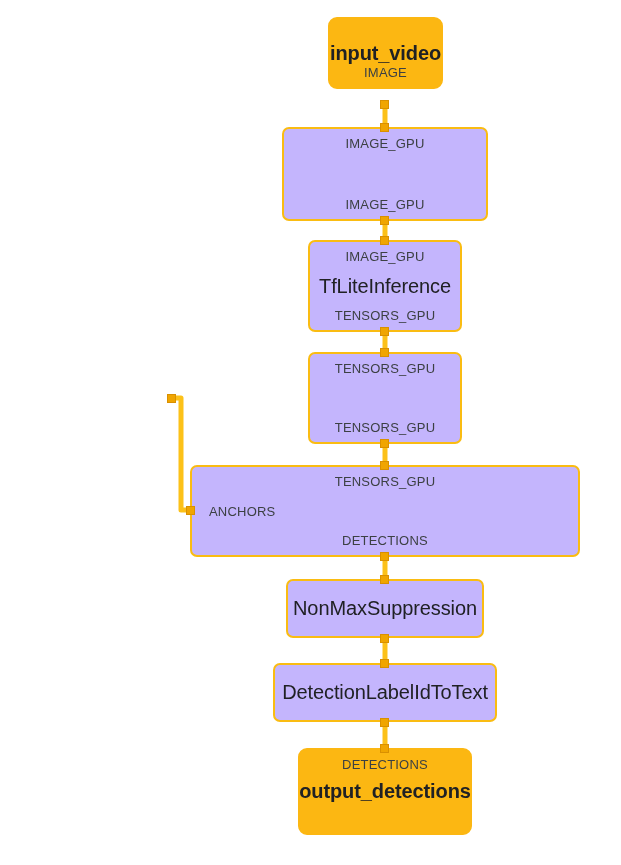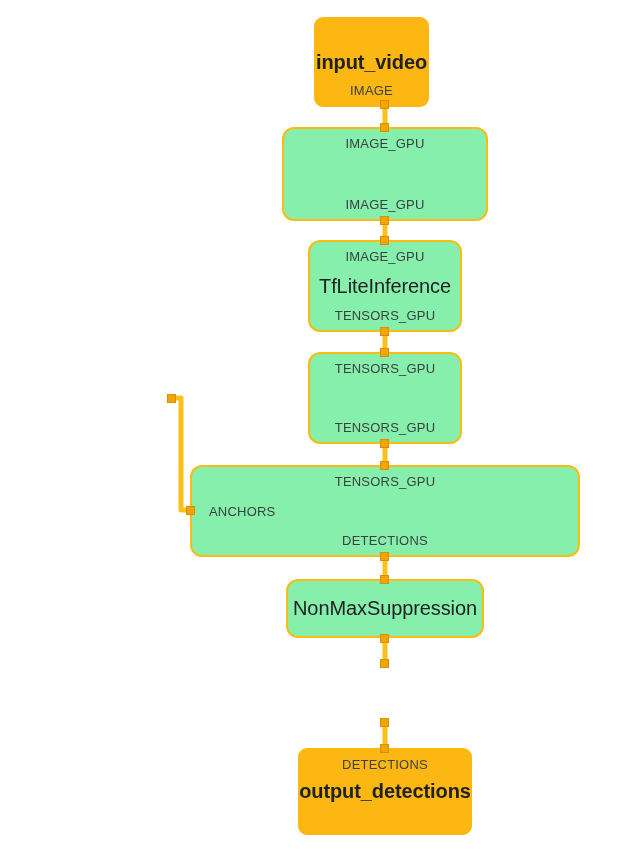--- a/index.html
+++ b/index.html
@@ -23,22 +23,22 @@
     left: 0; top: 0;
     width: 621px;
     height: 865px;
     pointer-events: none;
   }
   
   .node {
     position: absolute;
     box-sizing: border-box;
     border: 2px solid #fabc12;
-    border-radius: 12px;
-    background: #86efac;
+    border-radius: 7px;
+    background: #c4b5fd;
     display: flex;
     flex-direction: column;
     align-items: center;
     justify-content: center;
   }
   .node.io {
     background: #fcb712;
     border-color: #fcb712;
     border-radius: 9px;
   }
@@ -104,21 +104,21 @@
       <path d="M 172 398 L 181 398 L 181 510 L 194 510"></path>
 
       <line x1="385" y1="553" x2="385" y2="583"></line>
 
       <line x1="385" y1="634" x2="385" y2="667"></line>
 
       <line x1="385" y1="718" x2="385" y2="752"></line>
     </g>
   </svg>
 
-  <div class="node io" style="left:314px; top:17px; width:115px; height:90px;">
+  <div class="node io" style="left:328px; top:17px; width:115px; height:72px;">
     <span class="node-title">input_video</span>
     <span class="port-label bottom">IMAGE</span>
   </div>
   <div class="port" style="left:380px; top:100px;"></div>
 
   <div class="node" style="left:282px; top:127px; width:206px; height:94px;">
     <span class="port-label top">IMAGE_GPU</span>
     <span class="port-label bottom">IMAGE_GPU</span>
   </div>
   <div class="port" style="left:380px; top:123px;"></div>
@@ -149,20 +149,23 @@
   <div class="port" style="left:380px; top:461px;"></div>
   <div class="port" style="left:186px; top:506px;"></div>
   <div class="port" style="left:380px; top:552px;"></div>
 
   <div class="node" style="left:286px; top:579px; width:198px; height:59px;text-align:center;">
     <span class="node-title">NonMaxSuppression</span>
   </div>
   <div class="port" style="left:380px; top:575px;"></div>
   <div class="port" style="left:380px; top:634px;"></div>
 
+  <div class="node" style="left:273px; top:663px; width:224px; height:59px;">
+    <span class="node-title">DetectionLabelIdToText</span>
+  </div>
   <div class="port" style="left:380px; top:659px;"></div>
   <div class="port" style="left:380px; top:718px;"></div>
 
   <div class="node io" style="left:298px; top:748px; width:174px; height:87px;">
     <span class="port-label top">DETECTIONS</span>
     <span class="node-title">output_detections</span>
   </div>
   <div class="port" style="left:380px; top:744px;"></div>
 
 </div>

